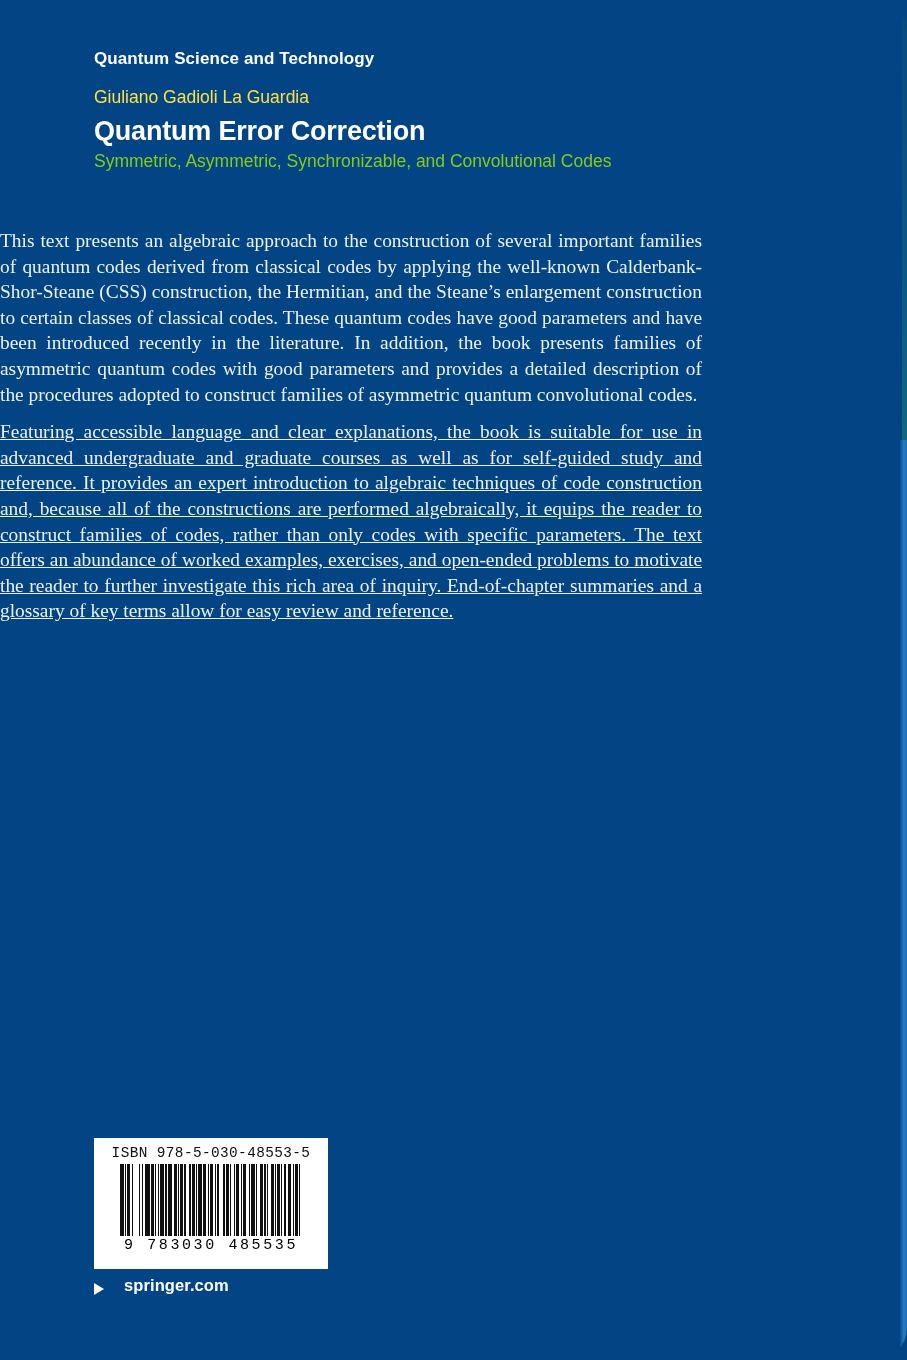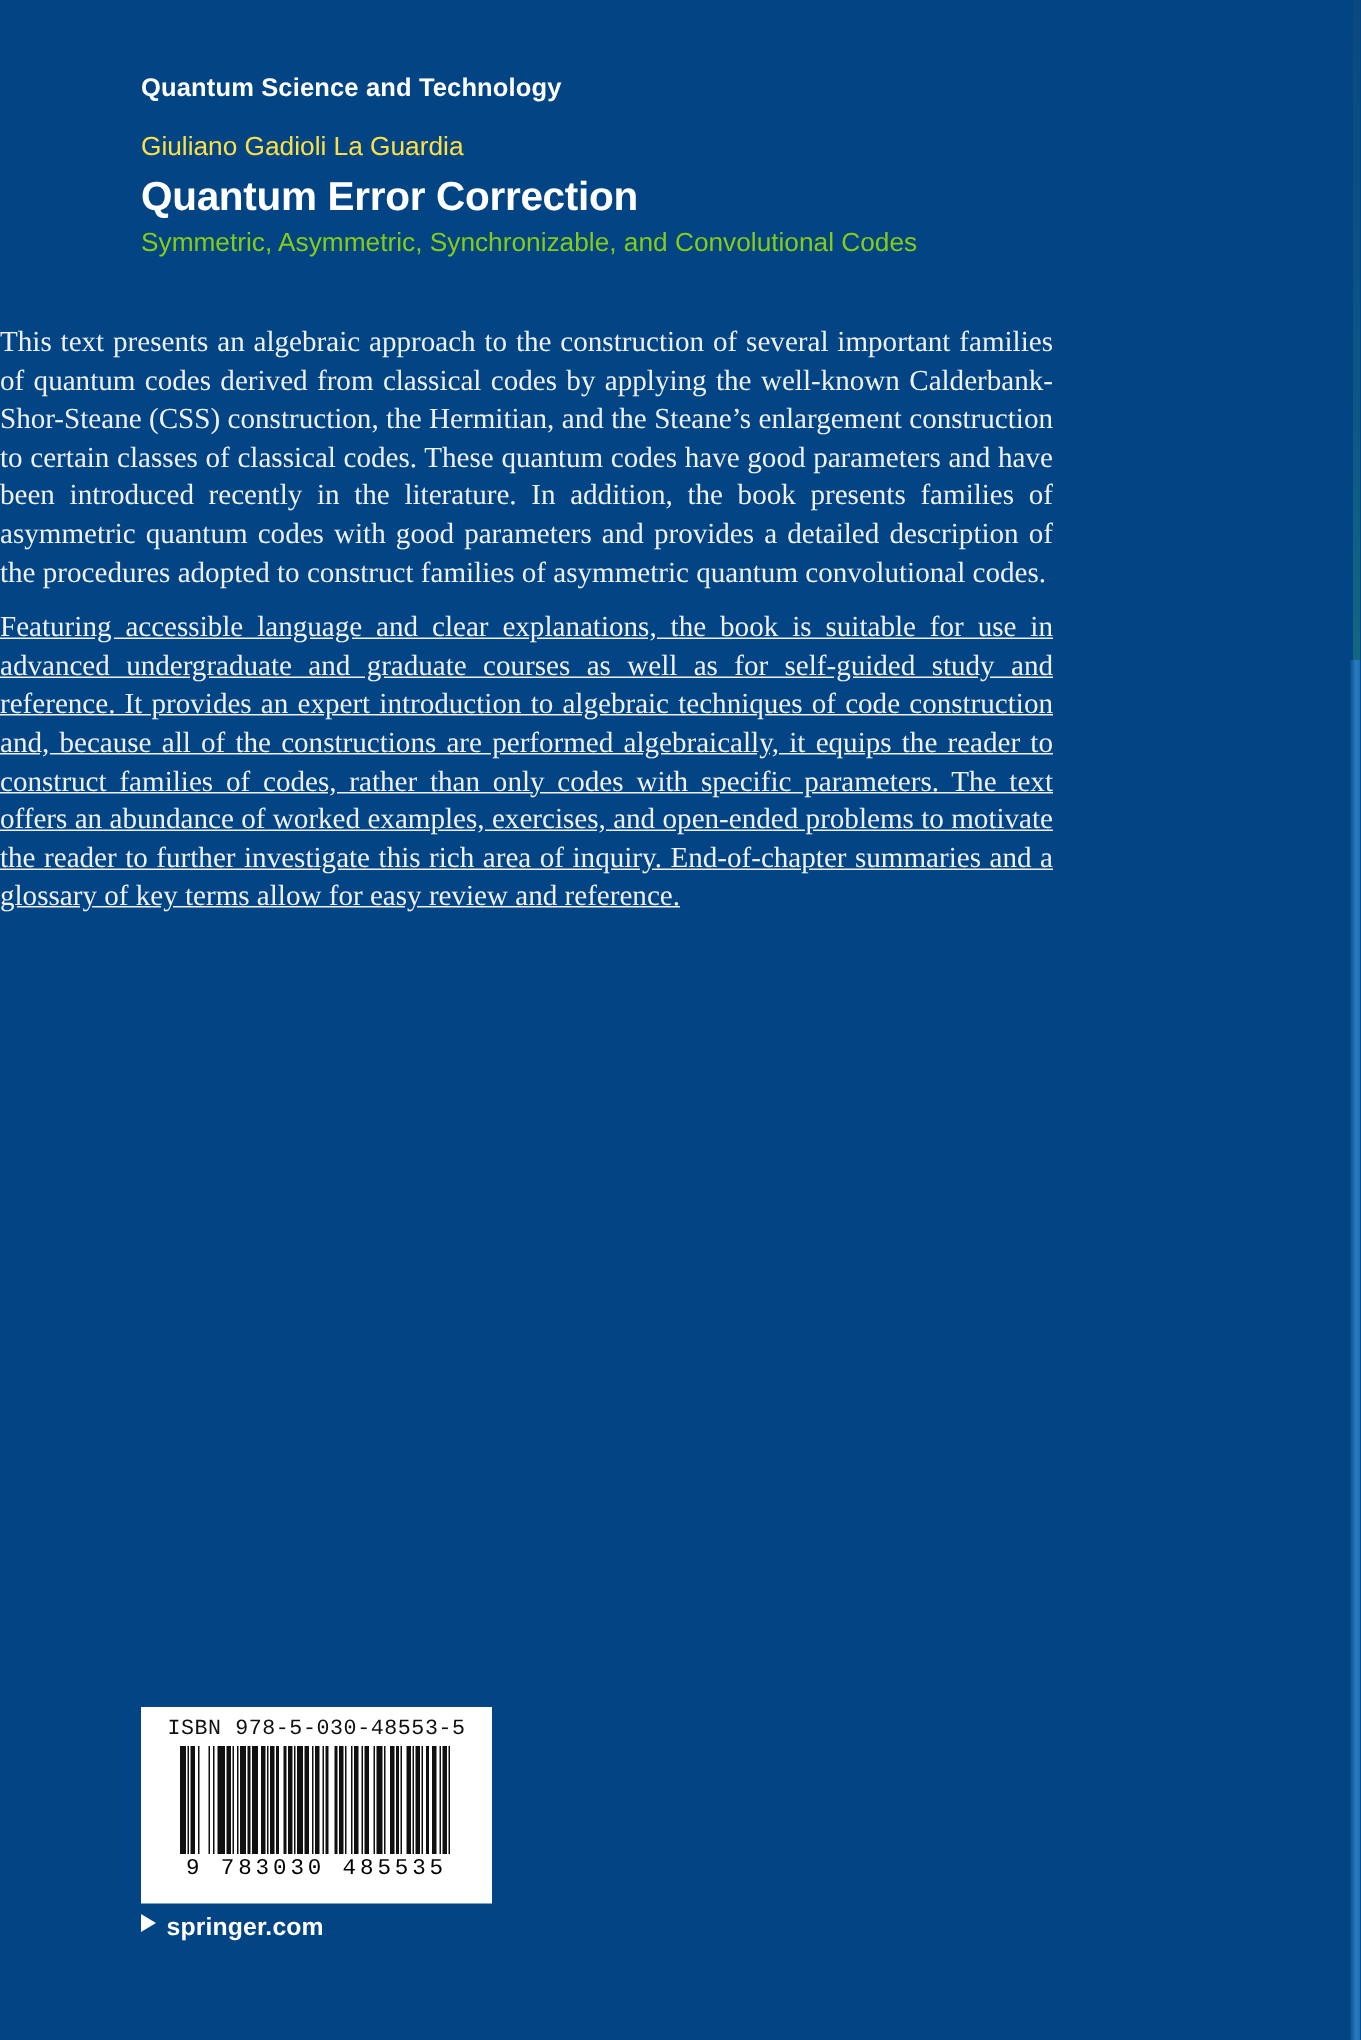--- a/index.html
+++ b/index.html
@@ -13,20 +13,21 @@
     font-family: "Liberation Sans", sans-serif;
     overflow: hidden;
     position: relative;
   }
 
   .cover {
     position: absolute;
     inset: 0;
     background: #034584;
     overflow: hidden;
+    border-radius: 32px;
   }
 
   
   .edge-strip {
     position: absolute;
     top: 440px;
     right: 0;
     width: 7px;
     height: 920px;
     background: linear-gradient(to right, #04508f 0%, #2a7fc4 55%, #1f6fb4 100%);
@@ -97,21 +98,21 @@
     left: 0;
     width: 702px;
     color: #eef2f6;
     font-family: "Liberation Serif", serif;
     font-size: 19.4px;
     line-height: 25.6px;
     text-align: justify;
     text-justify: inter-word;
   }
   .blurb p {
-    margin: 0 0 11px 0;
+    margin: 12px 0 11px 0;
   }
   .blurb p:last-child {
     margin-bottom: 0;
     text-decoration: underline;
   }
 
   
   .barcode-box {
     position: absolute;
     left: 94px;
@@ -151,22 +152,22 @@
     white-space: nowrap;
     margin-top: 1px;
   }
 
   
   .springer {
     position: absolute;
     left: 94px;
     top: 1276px;
     display: flex;
-    align-items: flex-start;
-    gap: 7px;
+    align-items: flex-end;
+    gap: 20px;
   }
   .springer-triangle {
     width: 0;
     height: 0;
     border-left: 10px solid #ffffff;
     border-top: 6.5px solid transparent;
     border-bottom: 6.5px solid transparent;
   }
   .springer-label {
     color: #ffffff;

